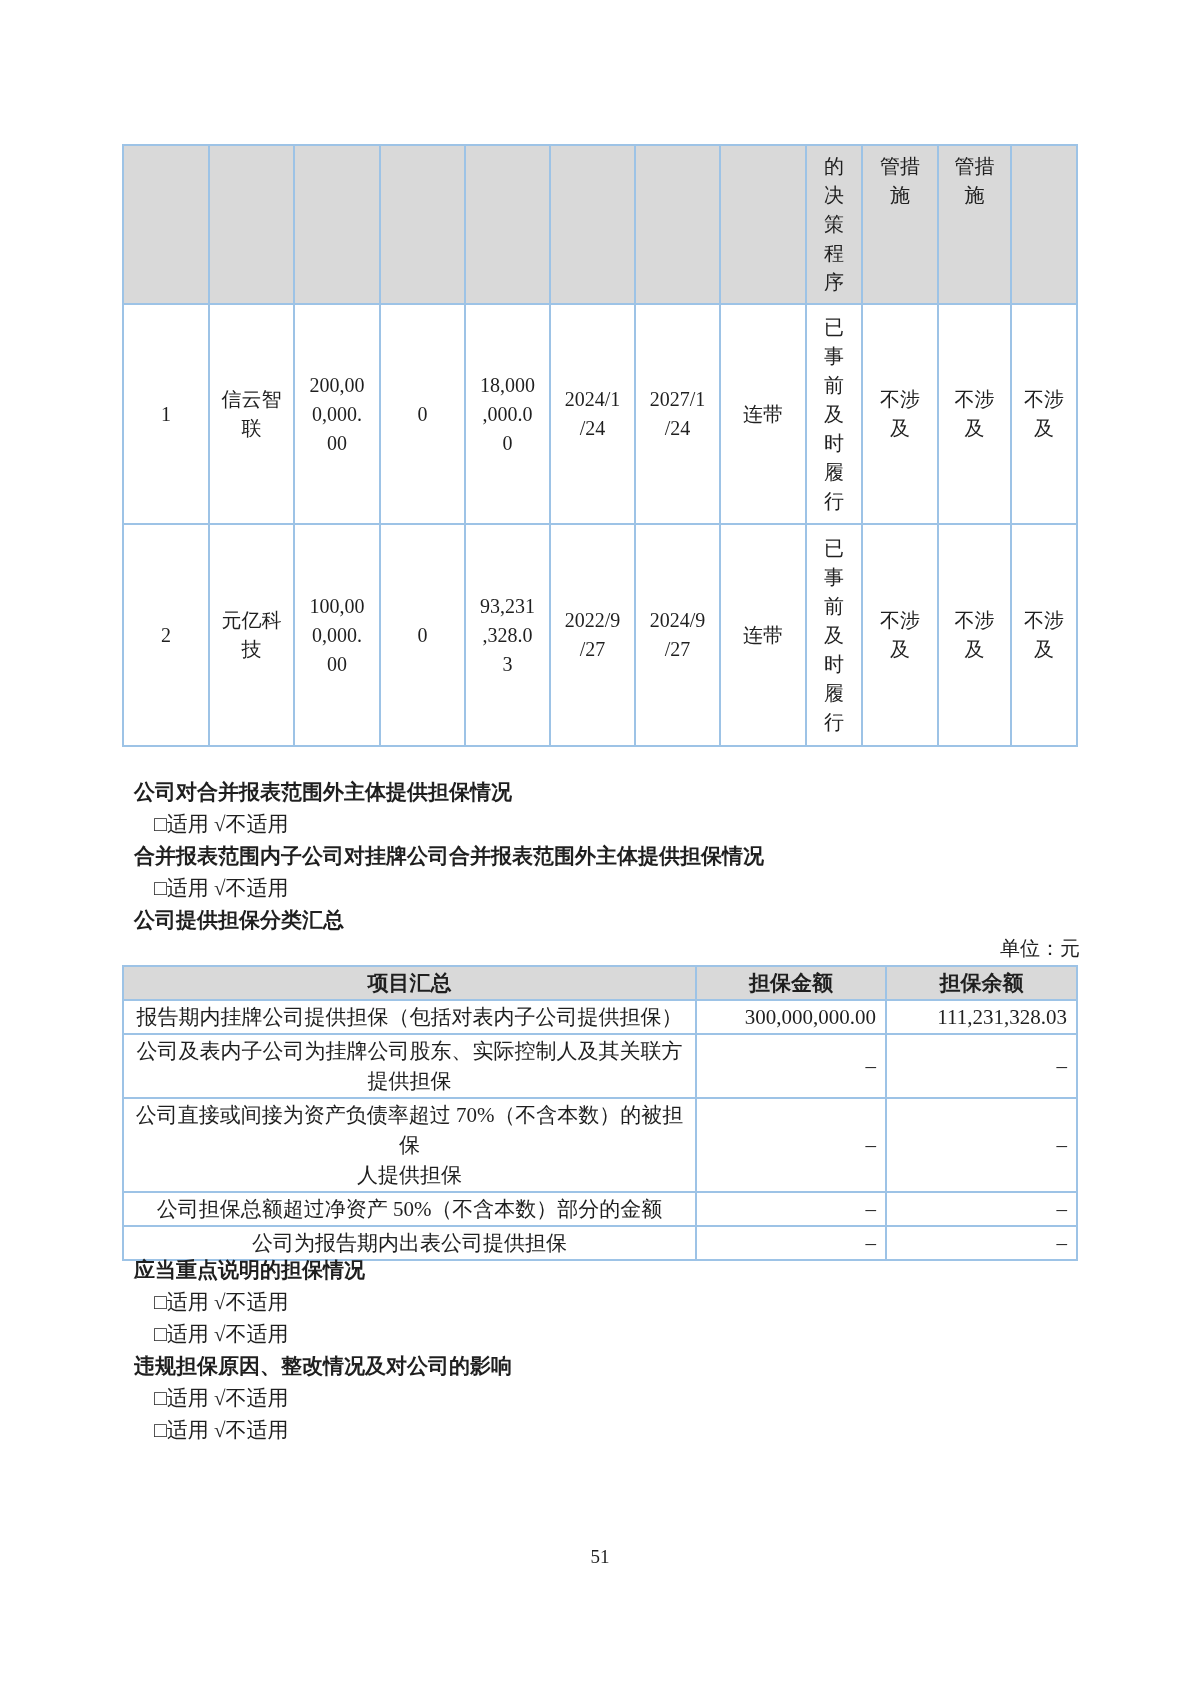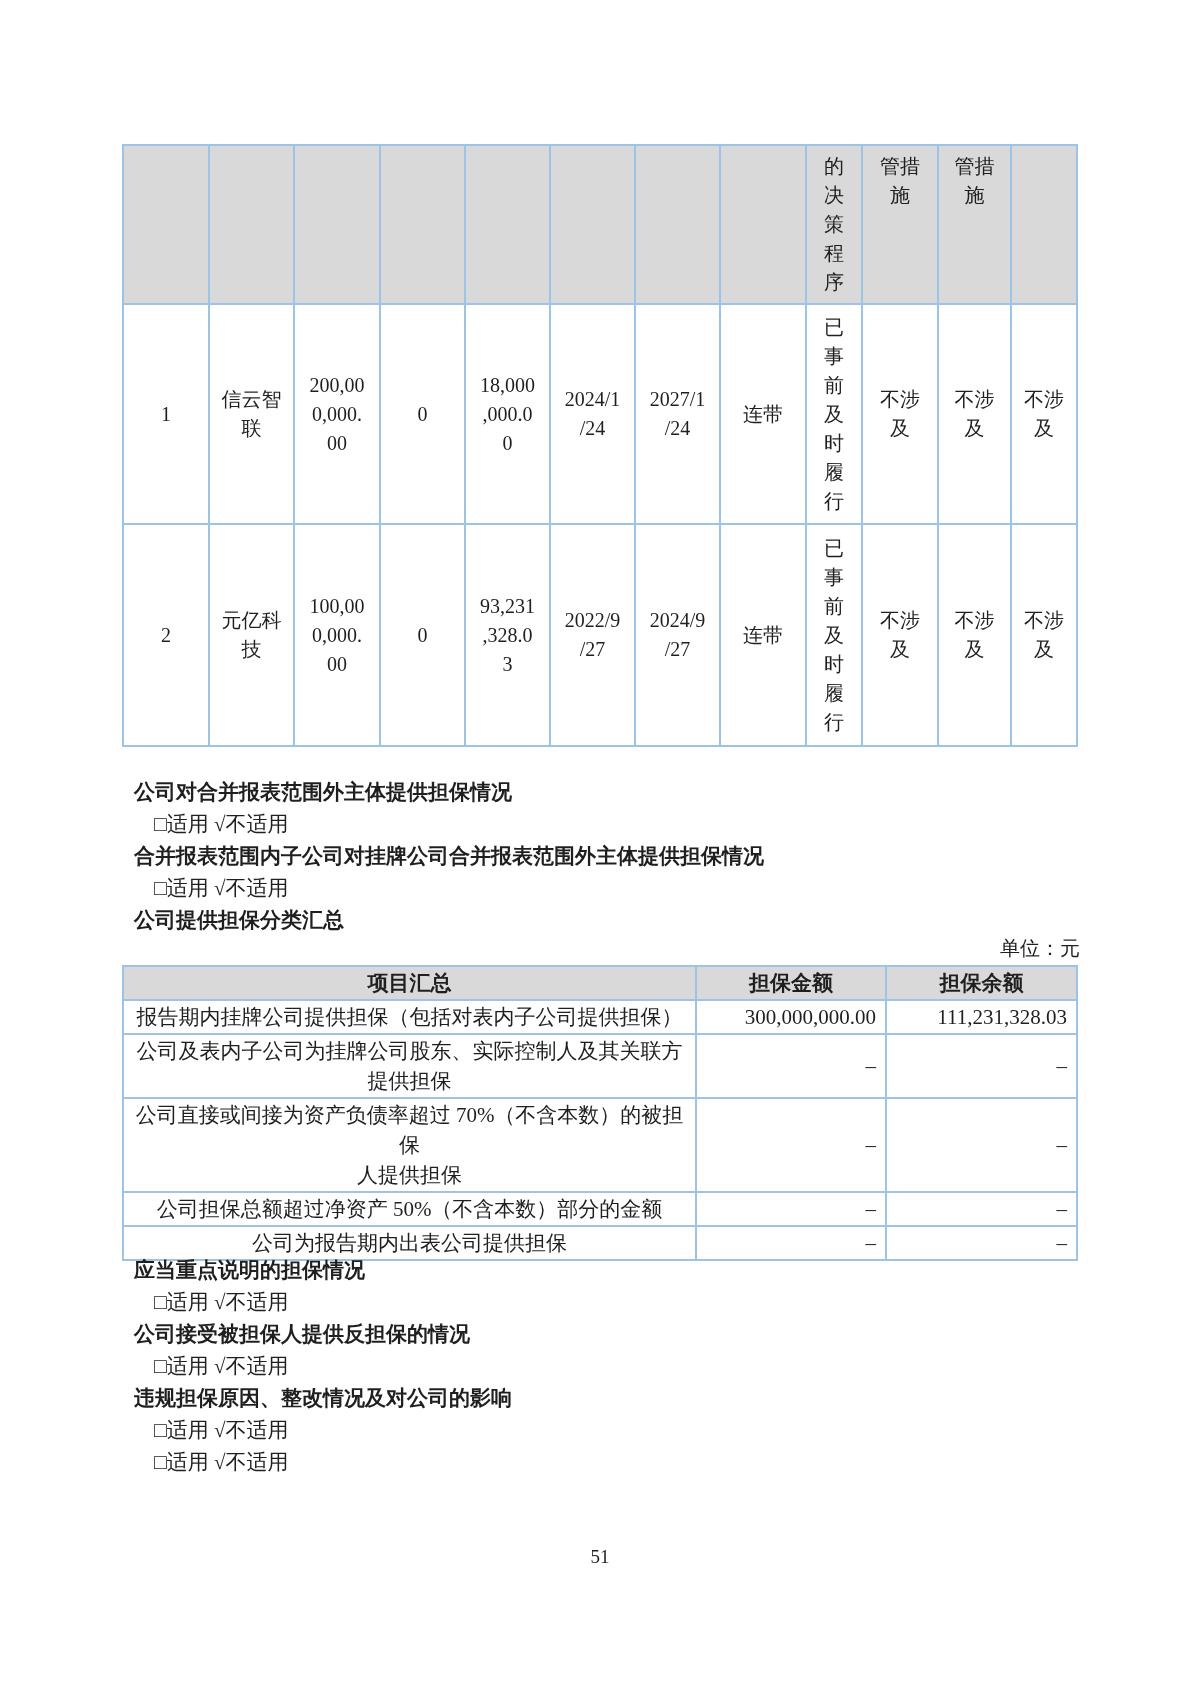--- a/index.html
+++ b/index.html
@@ -199,21 +199,20 @@
       <td class="item">公司为报告期内出表公司提供担保</td>
       <td class="num">–</td>
       <td class="num">–</td>
     </tr>
   </tbody>
     </table>
 
   <div class="sections sec-bottom">
     <div class="sec-heading">应当重点说明的担保情况</div>
     <div class="sec-choice">□适用  √不适用</div>
-    <div class="sec-heading">公司接受被担保人提供反担保的情况</div>
     <div class="sec-choice">□适用  √不适用</div>
     <div class="sec-heading">违规担保原因、整改情况及对公司的影响</div>
     <div class="sec-choice">□适用  √不适用</div>
     <div class="sec-choice">□适用  √不适用</div>
   </div>
 
   <div class="page-number">51</div>
 
 </div>
 

